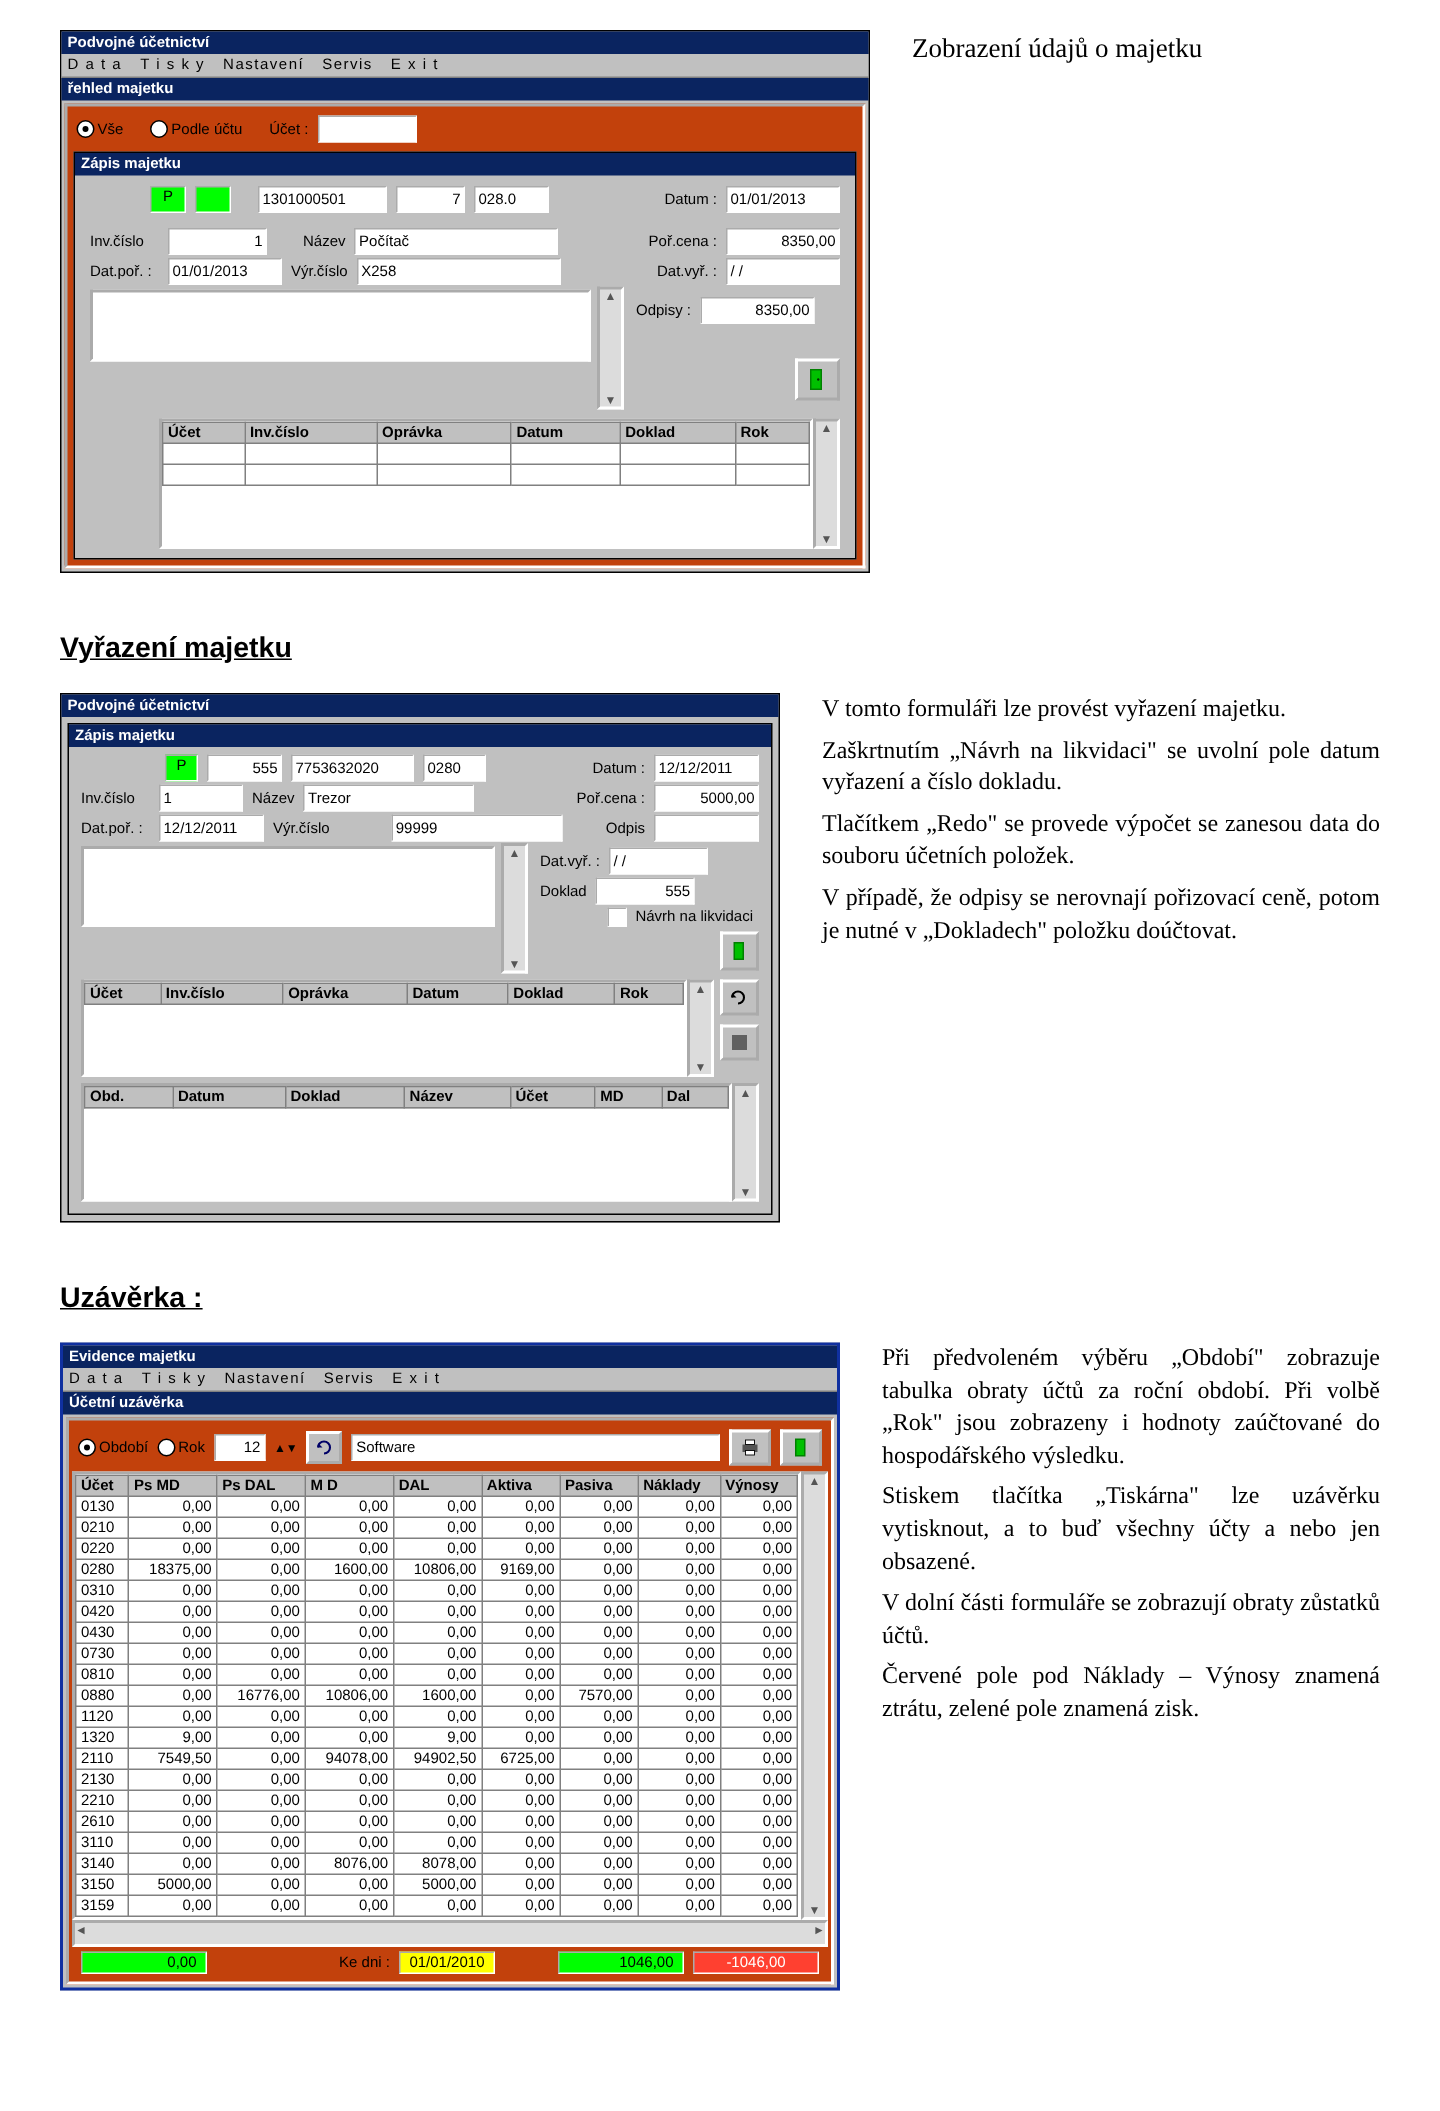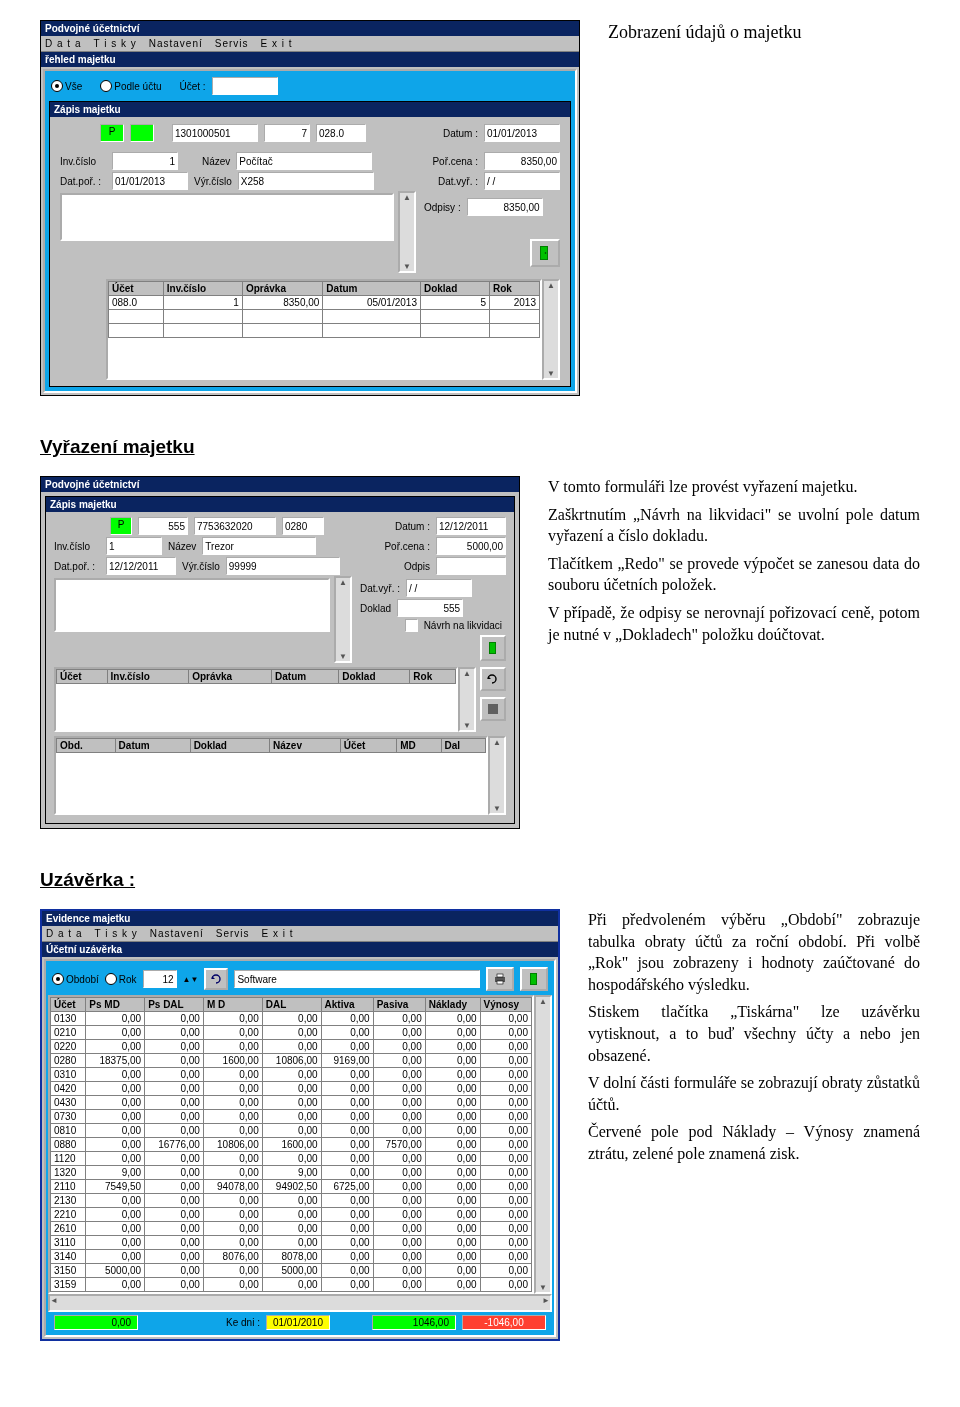--- a/index.html
+++ b/index.html
@@ -47,21 +47,21 @@
   .menubar {
     background: #c0c0c0;
     padding: 2px 4px;
     display: flex;
     gap: 12px;
     border-bottom: 1px solid #808080;
   }
   .menubar span { font-size: 10px; letter-spacing: 1px; }
   .panel {
     border: 2px inset #fff;
-    background: #0ea5e9;
+    background: #c2410c;
     margin: 2px;
     padding: 2px;
   }
   .sub-titlebar {
     background: #0a2460;
     color: #fff;
     padding: 2px 4px;
     font-weight: bold;
     font-size: 10px;
   }
@@ -238,28 +238,20 @@
                         <th>Účet</th>
                         <th>Inv.číslo</th>
                         <th>Oprávka</th>
                         <th>Datum</th>
                         <th>Doklad</th>
                         <th>Rok</th>
                       </tr>
                     </thead>
                   <tbody id="w1g-body">
                       <tr>
-                        <td>088.0</td>
-                        <td>1</td>
-                        <td>8350,00</td>
-                        <td>05/01/2013</td>
-                        <td>5</td>
-                        <td>2013</td>
-                      </tr>
-                      <tr>
                         <td>&nbsp;</td>
                         <td>&nbsp;</td>
                         <td>&nbsp;</td>
                         <td>&nbsp;</td>
                         <td>&nbsp;</td>
                         <td>&nbsp;</td>
                       </tr>
                       <tr>
                         <td>&nbsp;</td>
                         <td>&nbsp;</td>
@@ -314,21 +306,21 @@
               <label class="f">Název</label>
               <input class="f" style="width: 108px;" value="Trezor">
               <span class="spacer"></span>
               <label class="f">Poř.cena :</label>
               <input class="f" style="width: 64px; text-align: right;" value="5000,00">
             </div>
             <div class="field-row">
               <label class="f" style="width:46px;">Dat.poř. :</label>
               <input class="f" style="width: 64px;" value="12/12/2011">
               <label class="f">Výr.číslo</label>
-              <input class="f" style="width: 108px;" value="99999">
+              <input class="f" style="width: 108px; margin-left: 35px;" value="99999">
               <span class="spacer"></span>
               <label class="f">Odpis</label>
               <input class="f" style="width: 64px;">
             </div>
             <div style="display:flex;">
               <div class="textarea" style="flex:1;height:50px;"></div>
               <div class="scroll-col">
                   <span>▲</span>
                   <span>▼</span>
                 </div>

